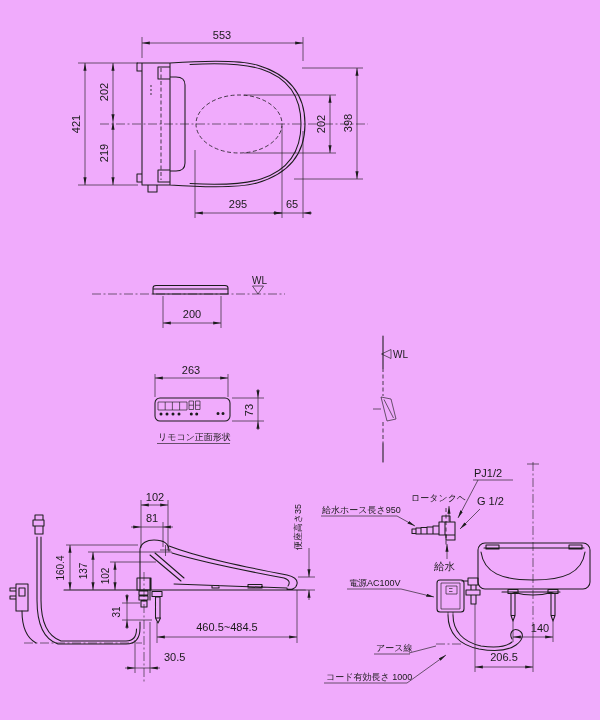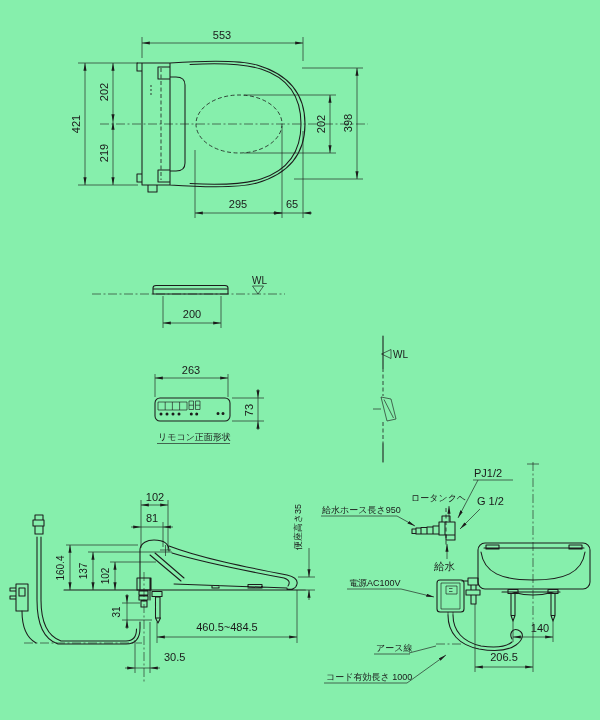--- a/index.html
+++ b/index.html
@@ -1,16 +1,16 @@
 <!DOCTYPE html>
 <html><head>
 <meta charset="utf-8">
 <style>
   html,body{margin:0;padding:0;background:#f2f2f2;}
-  #canvas{width:600px;height:720px;background:#86efac;position:relative;overflow:hidden;}
+  #canvas{width:600px;height:720px;background:#f0abfc;position:relative;overflow:hidden;}
   svg{display:block;}
   svg *{vector-effect:non-scaling-stroke;}
   .w1{stroke:#1c1c1c;stroke-width:1.05;fill:none;stroke-linejoin:round;stroke-linecap:round;}
   .w0{stroke:#1c1c1c;stroke-width:.65;fill:none;}
   .dsh{stroke:#1c1c1c;stroke-width:.8;fill:none;stroke-dasharray:4 2.5;}
   .cl{stroke:#1c1c1c;stroke-width:.6;fill:none;stroke-dasharray:9 2.5 2 2.5;}
   .dim{stroke:#1c1c1c;stroke-width:.65;fill:none;marker-start:url(#ar);marker-end:url(#ar);}
   .de{stroke:#1c1c1c;stroke-width:.65;fill:none;marker-end:url(#ar);}
   .dots{stroke:#1c1c1c;stroke-width:1.6;stroke-linecap:round;fill:none;}
   .bdots{stroke:#1c1c1c;stroke-width:3;stroke-linecap:round;fill:none;}

